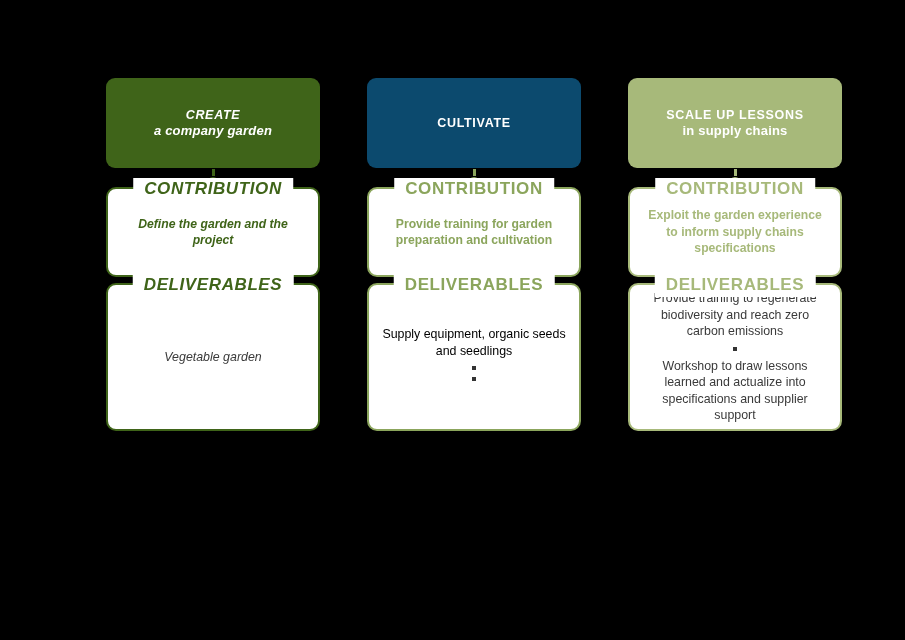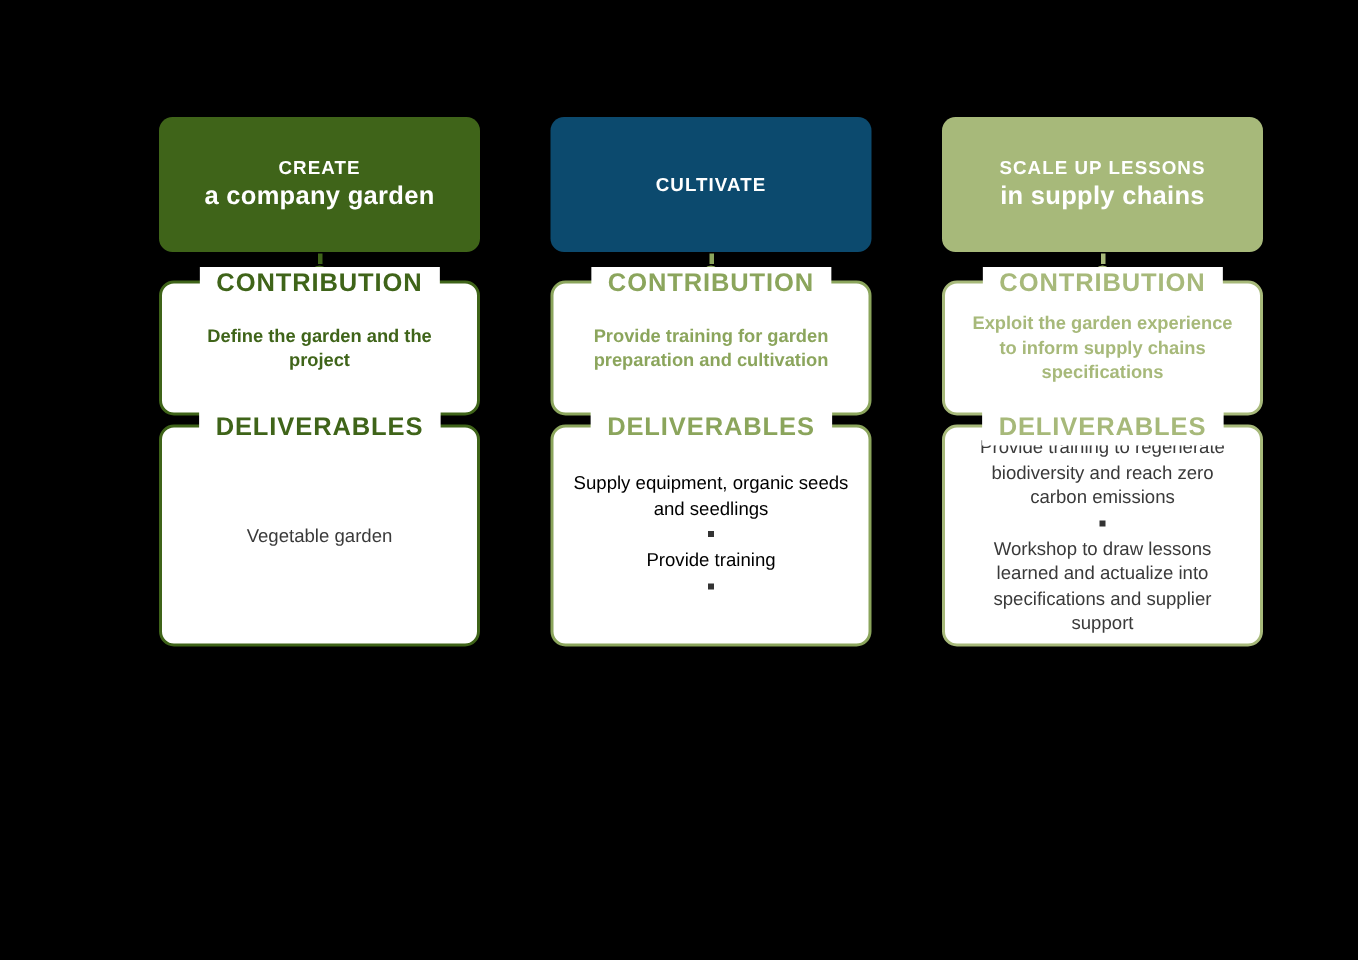--- a/index.html
+++ b/index.html
@@ -21,21 +21,21 @@
     top: 0;
     width: 905px;
     height: 640px;
   }
 
   .column {
     position: absolute;
     top: 78px;
     width: 214px;
   }
-  .col-0 { left: 106px; }
+  .col-0 { left: 106px; font-style: italic; }
   .col-1 { left: 367px; width: 214px; }
   .col-2 { left: 628px; width: 214px; }
 
   
   .phase-box {
     box-sizing: border-box;
     width: 100%;
     height: 90px;
     border-radius: 9px;
     display: flex;
@@ -45,21 +45,21 @@
     color: #ffffff;
     text-align: center;
     line-height: 1.28;
   }
   .phase-title {
     font-size: 12.5px;
     font-weight: bold;
     letter-spacing: 0.7px;
   }
   .phase-sub {
-    font-size: 17px;
+    font-size: 13px;
     font-weight: bold;
     letter-spacing: 0.2px;
   }
 
   
   .connector {
     position: relative;
     height: 26px;
     display: flex;
     flex-direction: column;
@@ -212,21 +212,20 @@
     <div class="connector small">
       <div class="conn-stem-short" style="background: rgb(139, 165, 92);"></div>
       <div class="conn-stem-short2" style="background: rgb(139, 165, 92);"></div>
     </div>
 
     <div class="panel-wrap">
       <div class="panel deliverables-panel" style="border-color: rgb(139, 165, 92);">
         <div class="deliverables-body" style="color: #000000;">
             <span class="deliverable-item">Supply equipment, organic seeds and seedlings</span>
             <span class="bullet-sep"></span>
-            <span class="deliverable-item">Provide training</span>
             <span class="bullet-sep"></span>
           </div>
       </div>
       <div class="panel-label" style="color: rgb(139, 165, 92);">DELIVERABLES</div>
     </div>
   </div>
 
   <div class="column col-2">
 
     <div class="phase-box" style="background: rgb(167, 185, 122); color: rgb(255, 255, 255);">

